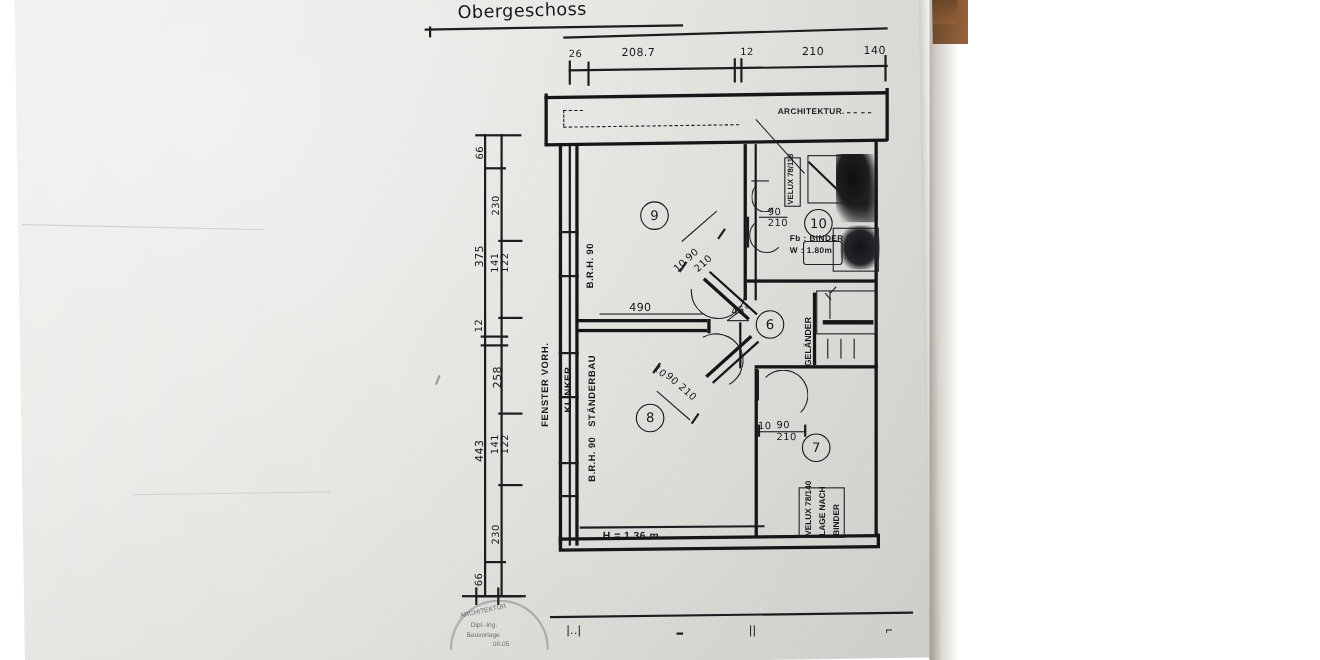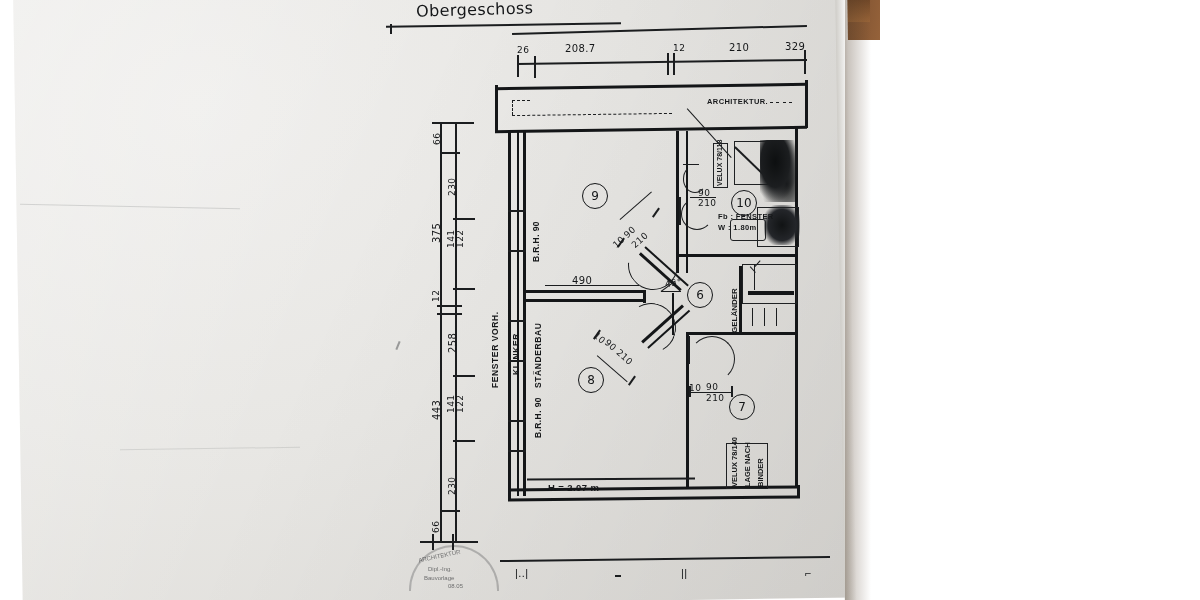--- a/index.html
+++ b/index.html
@@ -139,21 +139,21 @@
   <div class="tick" style="left:517px;top:55px;height:22px;"></div>
   <div class="tick" style="left:534px;top:56px;height:22px;"></div>
   <div class="tick" style="left:667px;top:53px;height:22px;"></div>
   <div class="tick" style="left:673px;top:53px;height:22px;"></div>
   <div class="tick" style="left:804px;top:50px;height:24px;"></div>
 
   <div class="ink hand" style="left:517px;top:46px;font-size:9px;">26</div>
   <div class="ink hand" style="left:565px;top:44px;font-size:10px;">208.7</div>
   <div class="ink hand" style="left:673px;top:44px;font-size:9px;">12</div>
   <div class="ink hand" style="left:729px;top:43px;font-size:10px;">210</div>
-  <div class="ink hand" style="left:785px;top:42px;font-size:10px;">329</div>
+  <div class="ink hand" style="left:785px;top:42px;font-size:10px;">140</div>
 
   <div class="ln" style="left:440px;top:122px;width:1.6px;height:420px;"></div>
 
   <div class="ln" style="left:455px;top:122px;width:1.6px;height:420px;"></div>
 
   <div class="tickh" style="left:432px;top:122px;width:42px;"></div>
   <div class="tickh" style="left:440px;top:152px;width:20px;"></div>
   <div class="tickh" style="left:453px;top:218px;width:22px;"></div>
   <div class="tickh" style="left:453px;top:288px;width:22px;"></div>
   <div class="tickh" style="left:437px;top:305px;width:25px;"></div>
@@ -251,21 +251,21 @@
 
   <div class="thinbox" style="left:734px;top:141px;width:42px;height:44px;"></div>
   <div class="ln" style="left:735px;top:146px;width:58px;height:1.8px;transform-origin:left center;transform:rotate(44deg);"></div>
 
   <div class="blot" style="left:760px;top:140px;width:38px;height:62px;"></div>
   <div class="blot2" style="left:764px;top:205px;width:36px;height:40px;"></div>
 
   <div class="thinbox" style="left:730px;top:219px;width:36px;height:22px;border-radius:3px;"></div>
   <div class="thinbox" style="left:757px;top:207px;width:42px;height:40px;"></div>
 
-  <div class="ink" style="left:718px;top:213px;font-size:7.5px;font-weight:bold;">Fb : FENSTER</div>
+  <div class="ink" style="left:718px;top:213px;font-size:7.5px;font-weight:bold;">Fb : BINDER</div>
   <div class="ink" style="left:718px;top:224px;font-size:7.5px;font-weight:bold;">W : 1.80m</div>
 
   <div class="arc" style="left:683px;top:165px;width:22px;height:26px;"></div>
   <div class="ln" style="left:683px;top:164px;width:16px;height:1.4px;"></div>
 
   <div class="ln" style="left:679px;top:197px;width:2px;height:28px;"></div>
   <div class="arc" style="left:681px;top:198px;width:30px;height:30px;"></div>
   <div class="ink hand" style="left:698px;top:189px;font-size:9px;">90</div>
   <div class="ink hand" style="left:698px;top:199px;font-size:9px;">210</div>
   <div class="ln" style="left:690px;top:197px;width:26px;height:1.4px;"></div>
@@ -314,21 +314,21 @@
   <div class="ink hand" style="left:706px;top:383px;font-size:9px;">90</div>
   <div class="ink hand" style="left:706px;top:394px;font-size:9px;">210</div>
   <div class="arc2" style="left:689px;top:336px;width:44px;height:44px;"></div>
   <div class="ln" style="left:688px;top:336px;width:2px;height:28px;"></div>
 
   <div class="thinbox" style="left:726px;top:443px;width:42px;height:46px;"></div>
   <div class="ink vert" style="left:731px;top:487px;font-size:7.5px;font-weight:bold;letter-spacing:0;">VELUX 78/140</div>
   <div class="ink vert" style="left:744px;top:487px;font-size:7.5px;font-weight:bold;letter-spacing:0;">LAGE NACH</div>
   <div class="ink vert" style="left:757px;top:487px;font-size:7.5px;font-weight:bold;letter-spacing:0;">BINDER</div>
 
-  <div class="ink" style="left:548px;top:483px;font-size:9.5px;font-weight:bold;">H = 2.07 m</div>
+  <div class="ink" style="left:548px;top:483px;font-size:9.5px;font-weight:bold;">H = 1.36 m</div>
   <div class="ln" style="left:527px;top:478px;width:168px;height:1.6px;transform:rotate(-0.4deg);"></div>
 
   <div class="ink vert" style="left:491px;top:388px;font-size:8.5px;font-weight:bold;letter-spacing:.6px;">FENSTER VORH.</div>
   <div class="ink vert" style="left:512px;top:375px;font-size:8.5px;font-weight:bold;letter-spacing:.6px;">KLINKER</div>
   <div class="ink vert" style="left:534px;top:388px;font-size:8.5px;font-weight:bold;letter-spacing:.6px;">STÄNDERBAU</div>
 
   <div class="ink vert" style="left:532px;top:262px;font-size:8.5px;font-weight:bold;letter-spacing:.4px;">B.R.H. 90</div>
   <div class="ink vert" style="left:534px;top:438px;font-size:8.5px;font-weight:bold;letter-spacing:.4px;">B.R.H. 90</div>
 
   <div class="ln" style="left:500px;top:558px;width:330px;height:1.8px;transform:rotate(-0.7deg);"></div>

